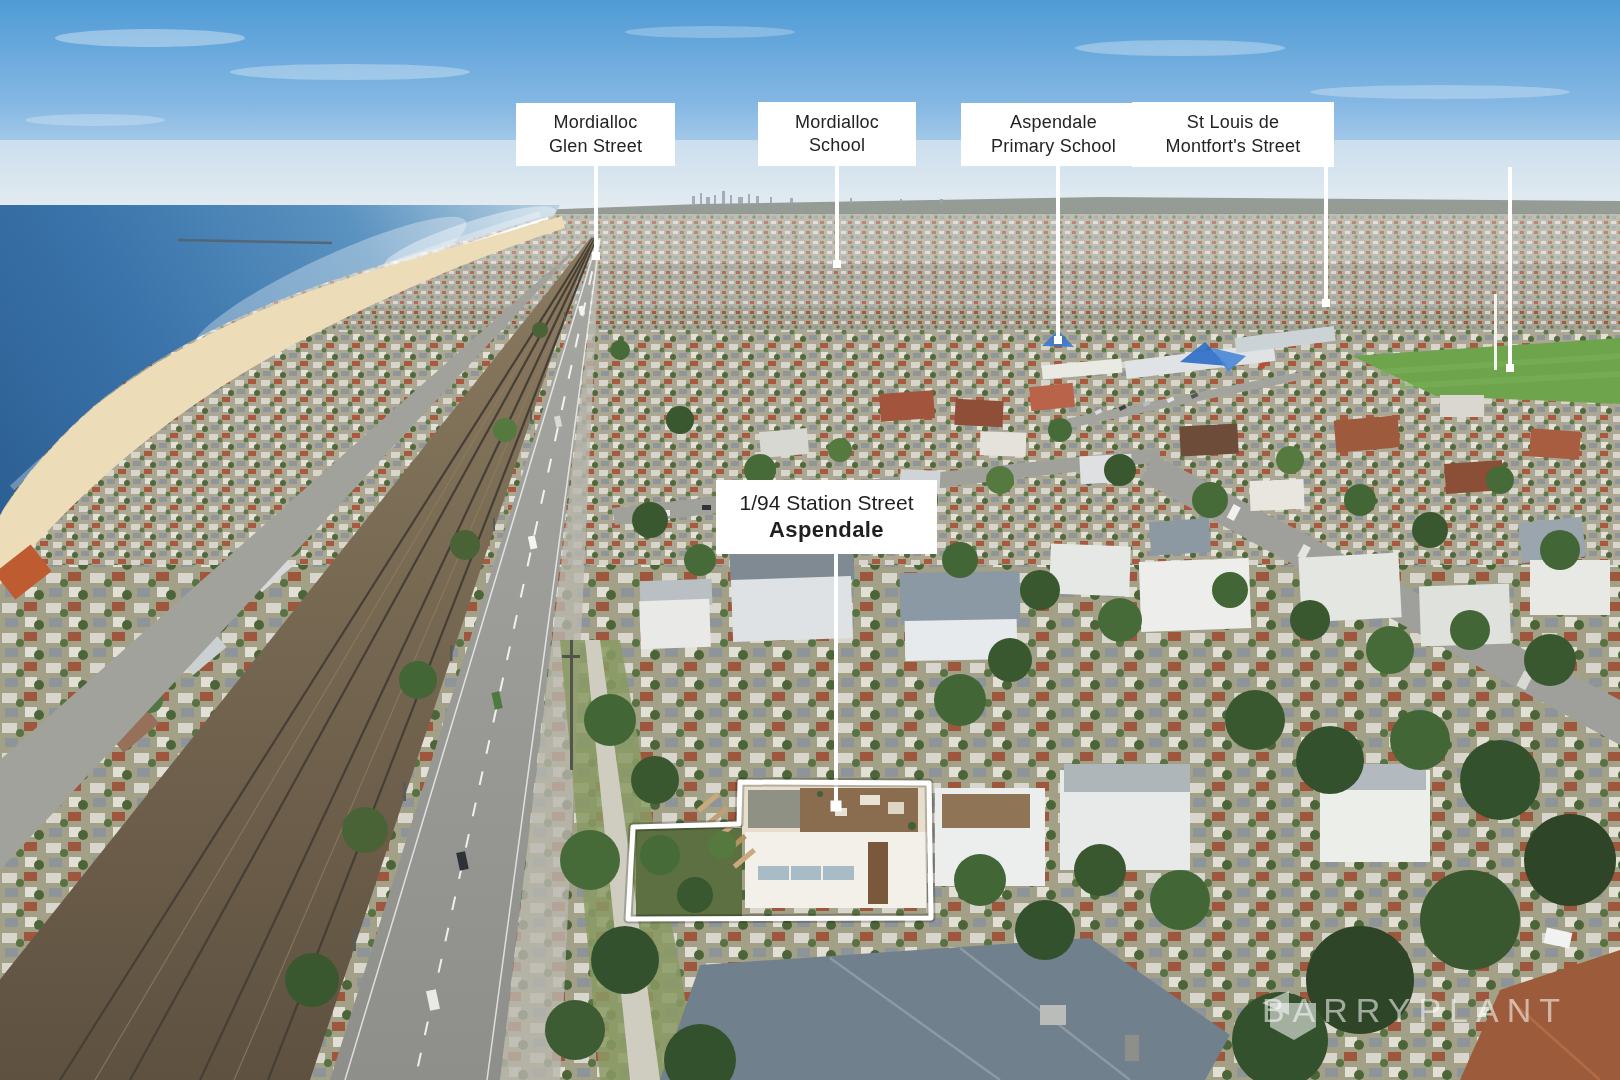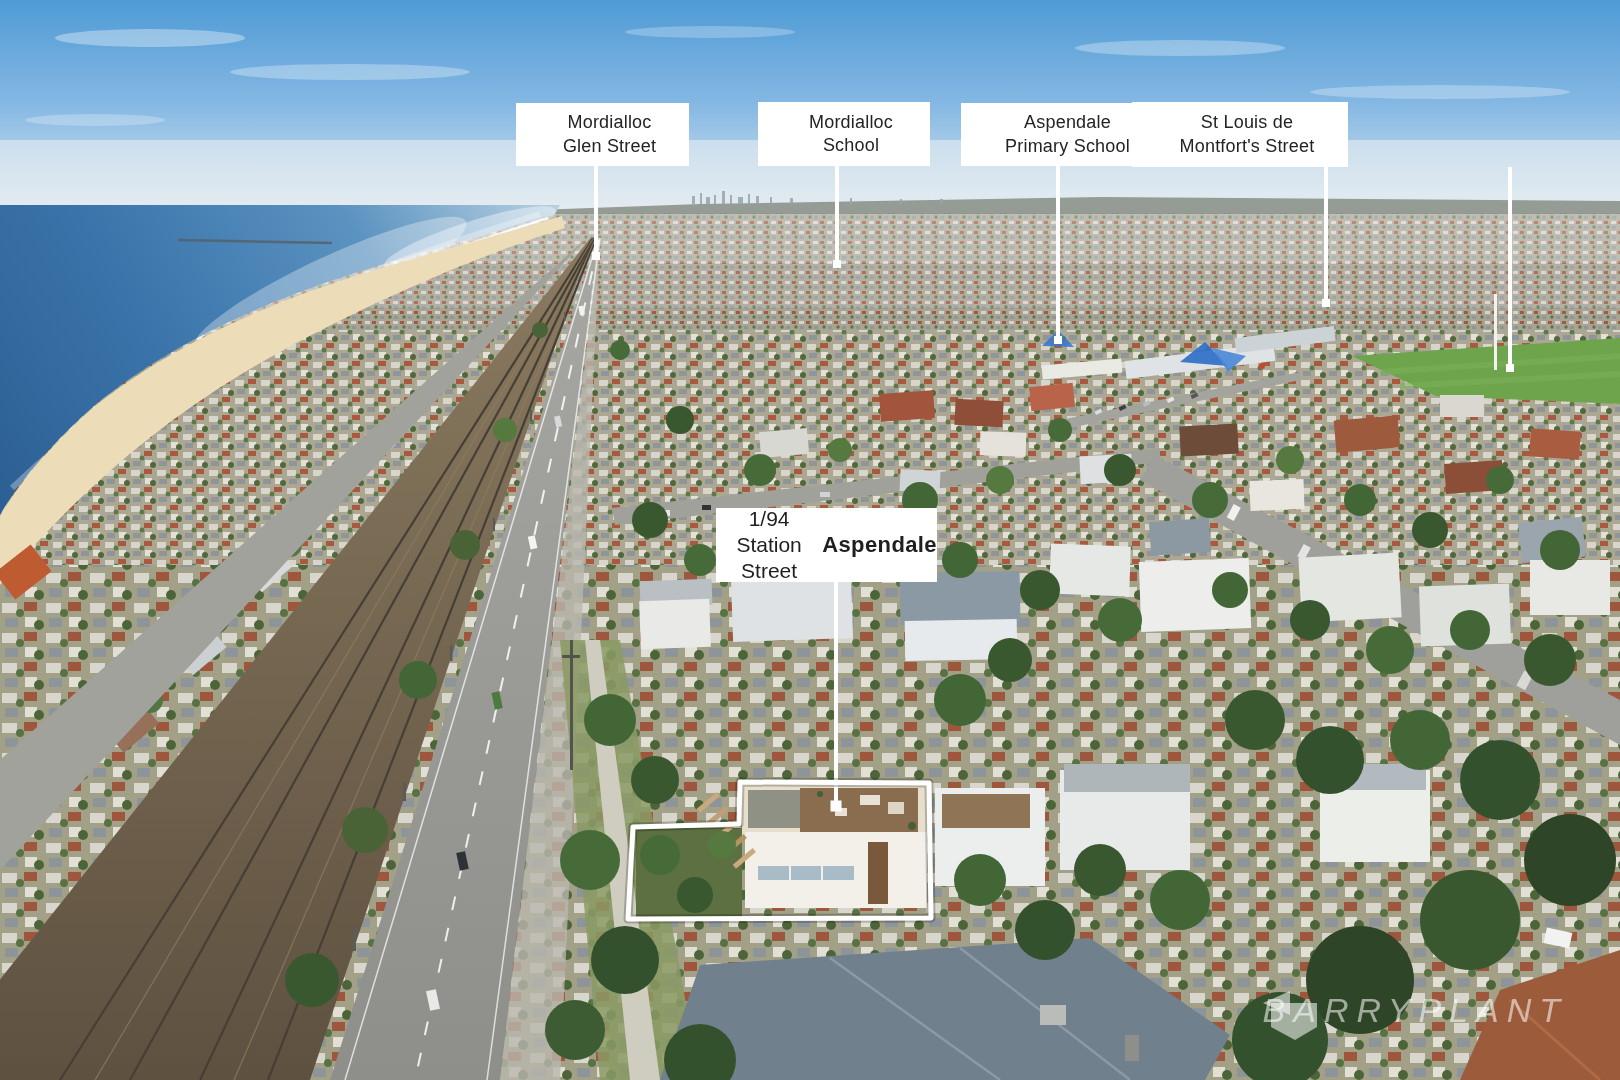--- a/index.html
+++ b/index.html
@@ -5,42 +5,42 @@
   html,body{margin:0;padding:0;background:#000;}
   .stage{
     position:relative;width:1620px;height:1080px;overflow:hidden;
     font-family:"Liberation Sans", sans-serif;
   }
   .stage svg{position:absolute;left:0;top:0;}
   
   .loc-label{
     position:absolute;background:#ffffff;color:#232323;
     display:flex;flex-direction:column;justify-content:center;align-items:center;
-    text-align:center;font-size:18px;line-height:1.3;letter-spacing:.2px;padding-left:14px;
+    text-align:center;font-size:18px;line-height:1.3;letter-spacing:.2px;
   }
   .lbl-1{left:516px;top:103px;width:159px;height:63px;}
   .lbl-2{left:758px;top:102px;width:158px;height:64px;}
   .lbl-3{left:961px;top:103px;width:185px;height:63px;}
   .lbl-4{left:1132px;top:102px;width:202px;height:65px;}
   .lbl-5{left:1439px;top:101px;width:143px;height:66px;}
   .prop-label{
     position:absolute;left:716px;top:480px;width:221px;height:74px;
-    background:#ffffff;color:#1f1f1f;display:flex;flex-direction:row;
-    justify-content:center;align-items:center;text-align:center;line-height:1.25;margin-top:28px;
+    background:#ffffff;color:#1f1f1f;display:flex;flex-direction:column;
+    justify-content:center;align-items:center;text-align:center;line-height:1.25;
   }
   .prop-label .l1{font-size:21px;}
   .prop-label .l2{font-size:22px;font-weight:bold;letter-spacing:.4px;}
   
   .watermark{
     position:absolute;right:52px;bottom:50px;display:flex;align-items:center;gap:12px;
     pointer-events:none;
   }
   .watermark .brand{
     color:rgba(255,255,255,0.55);font-size:34px;font-weight:400;
-    letter-spacing:8px;white-space:nowrap;font-style:italic;
+    letter-spacing:8px;white-space:nowrap;
   }
 </style>
 </head>
 <body>
 
 <div class="stage">
 
 <svg width="1620" height="1080" viewBox="0 0 1620 1080">
   <defs>
     <linearGradient id="sky" x1="0" y1="0" x2="0" y2="1">

